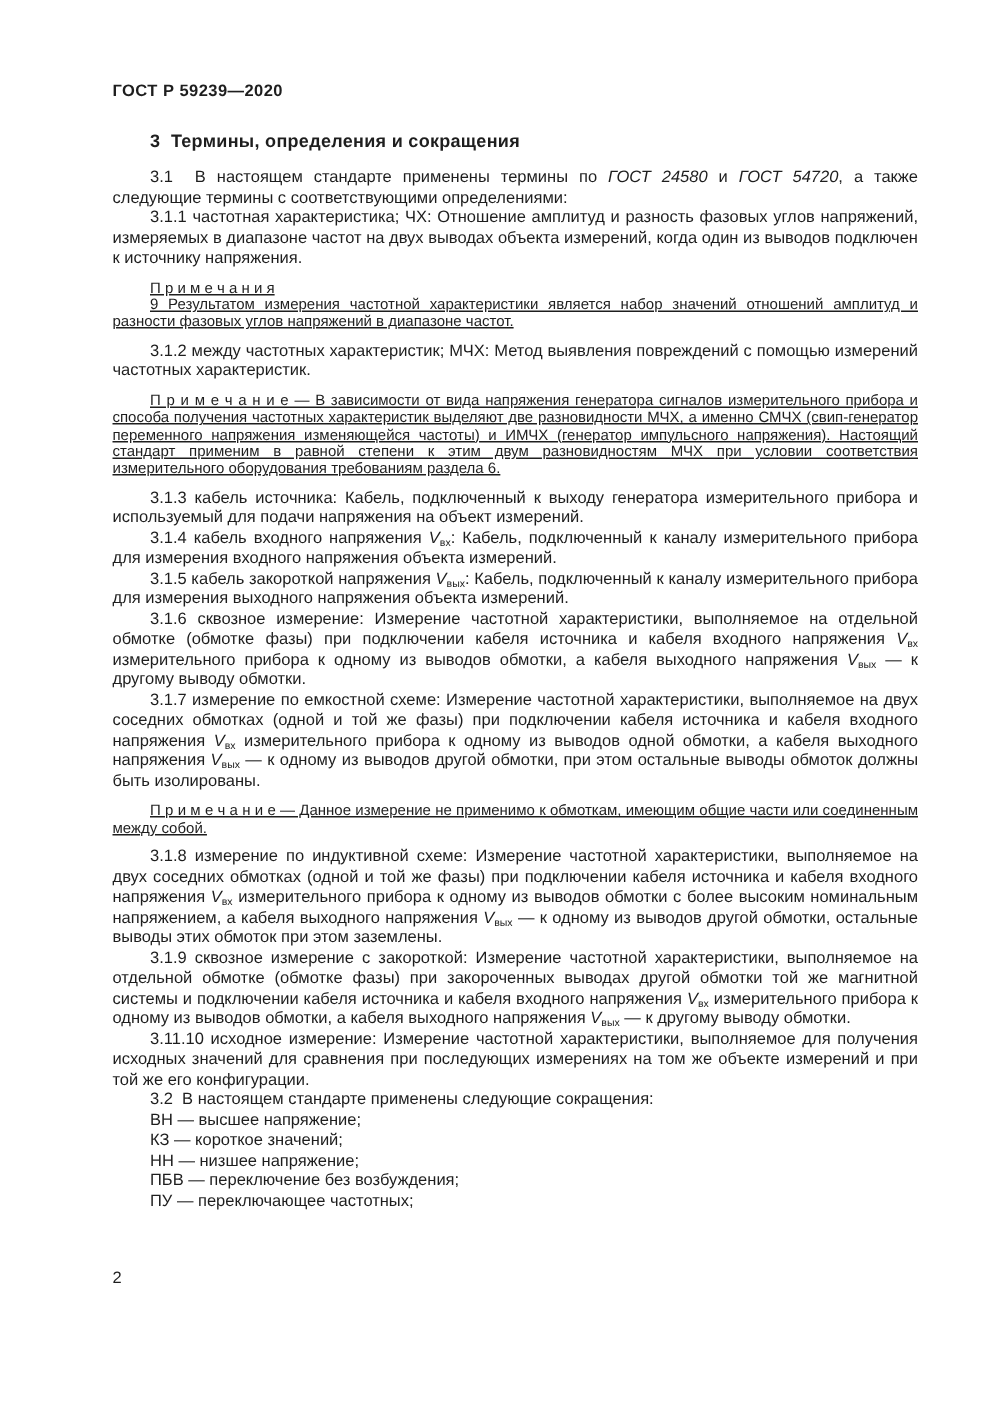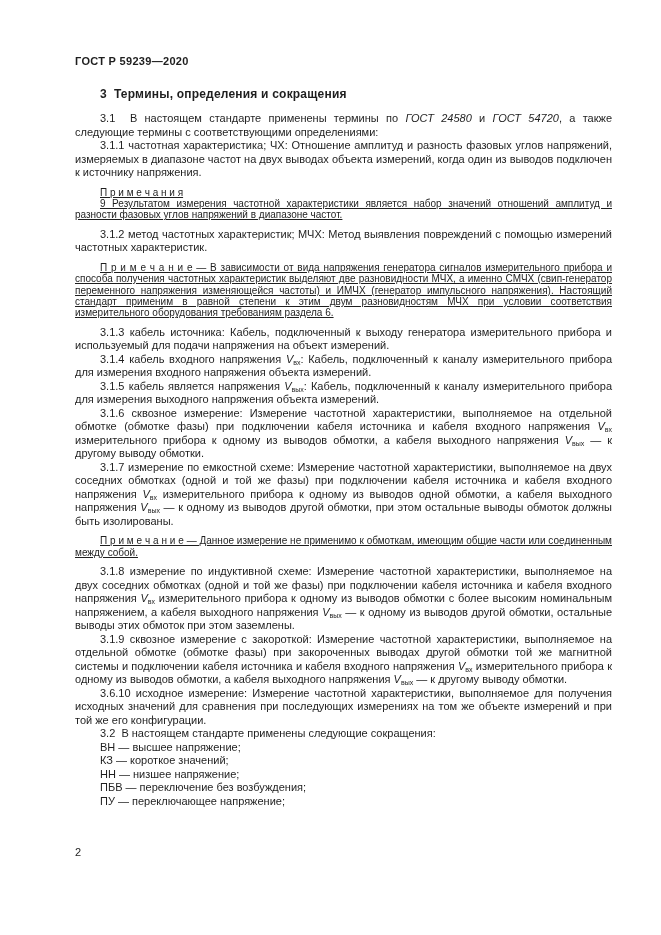--- a/index.html
+++ b/index.html
@@ -64,33 +64,33 @@
 
 <div class="page">
   <div class="doc-header">ГОСТ Р 59239—2020</div>
 
   <div class="doc-body">
       <div class="block h1"><span>3&nbsp; Термины, определения и сокращения</span></div>
       <div class="block p"><span>3.1&nbsp; В настоящем стандарте применены термины по </span><span class="italic">ГОСТ 24580</span><span> и </span><span class="italic">ГОСТ 54720</span><span>, а также следующие термины с соответствующими определениями:</span></div>
       <div class="block p"><span>3.1.1 </span><span class="bold">частотная характеристика;</span><span> ЧХ: Отношение амплитуд и разность фазовых углов напряжений, измеряемых в диапазоне частот на двух выводах объекта измерений, когда один из выводов подключен к источнику напряжения.</span></div>
       <div class="block note"><span>П р и м е ч а н и я</span></div>
       <div class="block note"><span>9 Результатом измерения частотной характеристики является набор значений отношений амплитуд и разности фазовых углов напряжений в диапазоне частот.</span></div>
-      <div class="block p"><span>3.1.2 </span><span class="bold">метод частотных характеристик;</span><span> МЧХ: Метод выявления повреждений с помощью измерений частотных характеристик.</span></div>
+      <div class="block p"><span>3.1.2 </span><span class="bold">между частотных характеристик;</span><span> МЧХ: Метод выявления повреждений с помощью измерений частотных характеристик.</span></div>
       <div class="block note"><span>П р и м е ч а н и е — В зависимости от вида напряжения генератора сигналов измерительного прибора и способа получения частотных характеристик выделяют две разновидности МЧХ, а именно СМЧХ (свип-генератор переменного напряжения изменяющейся частоты) и ИМЧХ (генератор импульсного напряжения). Настоящий стандарт применим в равной степени к этим двум разновидностям МЧХ при условии соответствия измерительного оборудования требованиям раздела 6.</span></div>
       <div class="block p"><span>3.1.3 </span><span class="bold">кабель источника:</span><span> Кабель, подключенный к выходу генератора измерительного прибора и используемый для подачи напряжения на объект измерений.</span></div>
       <div class="block p"><span>3.1.4 </span><span class="bold">кабель входного напряжения </span><span class="bold italic">V</span><sub class="bold">вх</sub><span class="bold">:</span><span> Кабель, подключенный к каналу измерительного прибора для измерения входного напряжения объекта измерений.</span></div>
-      <div class="block p"><span>3.1.5 </span><span class="bold">кабель является напряжения </span><span class="bold italic">V</span><sub class="bold">вых</sub><span class="bold">:</span><span> Кабель, подключенный к каналу измерительного прибора для измерения выходного напряжения объекта измерений.</span></div>
+      <div class="block p"><span>3.1.5 </span><span class="bold">кабель закороткой напряжения </span><span class="bold italic">V</span><sub class="bold">вых</sub><span class="bold">:</span><span> Кабель, подключенный к каналу измерительного прибора для измерения выходного напряжения объекта измерений.</span></div>
       <div class="block p"><span>3.1.6 </span><span class="bold">сквозное измерение:</span><span> Измерение частотной характеристики, выполняемое на отдельной обмотке (обмотке фазы) при подключении кабеля источника и кабеля входного напряжения </span><span class="italic">V</span><sub>вх</sub><span> измерительного прибора к одному из выводов обмотки, а кабеля выходного напряжения </span><span class="italic">V</span><sub>вых</sub><span> — к другому выводу обмотки.</span></div>
       <div class="block p"><span>3.1.7 </span><span class="bold">измерение по емкостной схеме:</span><span> Измерение частотной характеристики, выполняемое на двух соседних обмотках (одной и той же фазы) при подключении кабеля источника и кабеля входного напряжения </span><span class="italic">V</span><sub>вх</sub><span> измерительного прибора к одному из выводов одной обмотки, а кабеля выходного напряжения </span><span class="italic">V</span><sub>вых</sub><span> — к одному из выводов другой обмотки, при этом остальные выводы обмоток должны быть изолированы.</span></div>
       <div class="block note"><span>П р и м е ч а н и е — Данное измерение не применимо к обмоткам, имеющим общие части или соединенным между собой.</span></div>
       <div class="block p"><span>3.1.8 </span><span class="bold">измерение по индуктивной схеме:</span><span> Измерение частотной характеристики, выполняемое на двух соседних обмотках (одной и той же фазы) при подключении кабеля источника и кабеля входного напряжения </span><span class="italic">V</span><sub>вх</sub><span> измерительного прибора к одному из выводов обмотки с более высоким номинальным напряжением, а кабеля выходного напряжения </span><span class="italic">V</span><sub>вых</sub><span> — к одному из выводов другой обмотки, остальные выводы этих обмоток при этом заземлены.</span></div>
       <div class="block p"><span>3.1.9 </span><span class="bold">сквозное измерение с закороткой:</span><span> Измерение частотной характеристики, выполняемое на отдельной обмотке (обмотке фазы) при закороченных выводах другой обмотки той же магнитной системы и подключении кабеля источника и кабеля входного напряжения </span><span class="italic">V</span><sub>вх</sub><span> измерительного прибора к одному из выводов обмотки, а кабеля выходного напряжения </span><span class="italic">V</span><sub>вых</sub><span> — к другому выводу обмотки.</span></div>
-      <div class="block p"><span>3.6.10 </span><span class="bold">исходное измерение:</span><span> Измерение частотной характеристики, выполняемое для получения исходных значений для сравнения при последующих измерениях на том же объекте измерений и при той же его конфигурации.</span></div>
+      <div class="block p"><span>3.11.10 </span><span class="bold">исходное измерение:</span><span> Измерение частотной характеристики, выполняемое для получения исходных значений для сравнения при последующих измерениях на том же объекте измерений и при той же его конфигурации.</span></div>
       <div class="block p"><span>3.2&nbsp; В настоящем стандарте применены следующие сокращения:</span></div>
       <div class="block p"><span>ВН — высшее напряжение;</span></div>
       <div class="block p"><span>КЗ — короткое значений;</span></div>
       <div class="block p"><span>НН — низшее напряжение;</span></div>
       <div class="block p"><span>ПБВ — переключение без возбуждения;</span></div>
-      <div class="block p"><span>ПУ — переключающее напряжение;</span></div>
+      <div class="block p"><span>ПУ — переключающее частотных;</span></div>
     </div>
 
   <div class="page-number">2</div>
 </div>
 
 </body></html>

